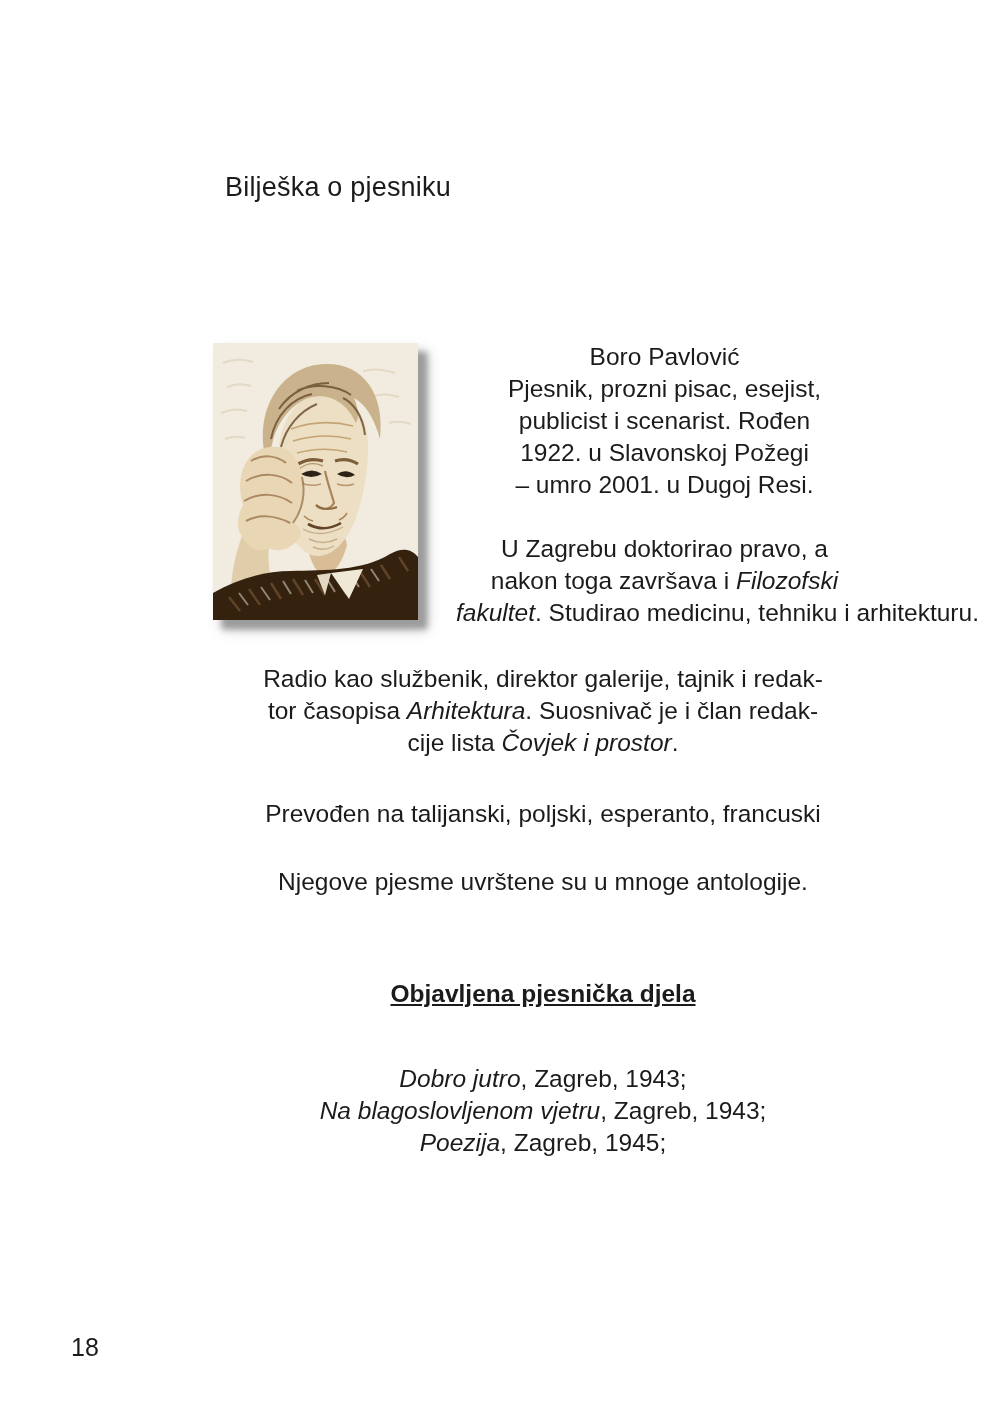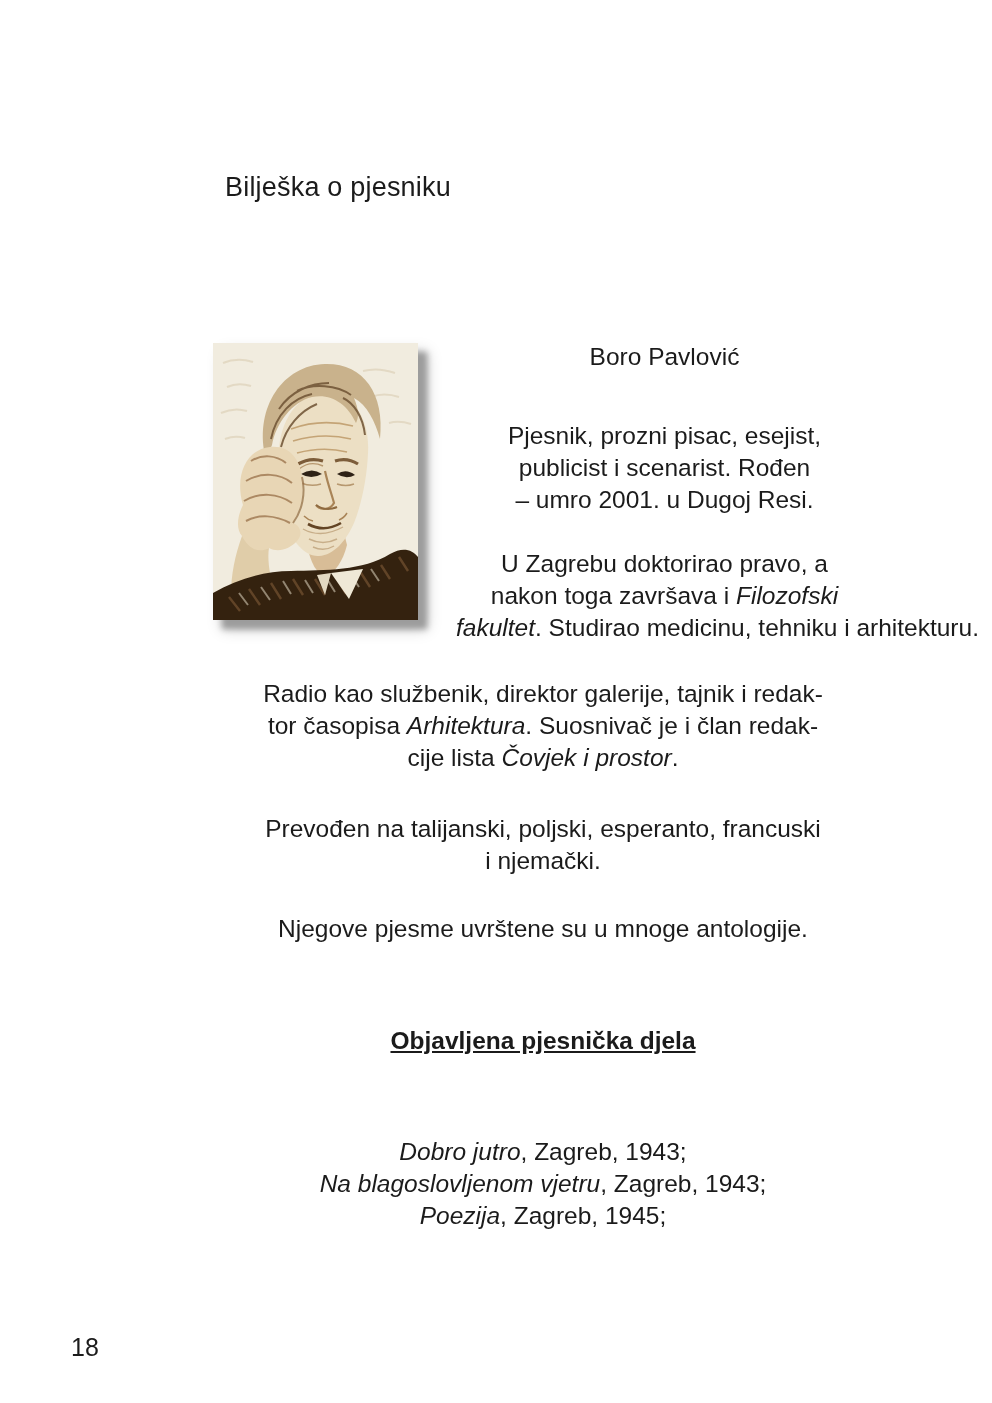--- a/index.html
+++ b/index.html
@@ -30,27 +30,27 @@
     background:#f1ecdf;
     box-shadow:9px 9px 6px #9c9c9c, 9px 9px 14px #c9c9c9;
     overflow:hidden;
   }
   .photo-frame svg { display:block; }
 
   .ln { margin:0; }
   .nw { white-space:nowrap; }
   .it { font-style:italic; }
 
-  .p-intro { margin-top:47px; }
+  .p-intro { }
   .p-edu   { margin-top:32px; }
   .p-work  { margin-top:34px; }
   .p-trans { margin-top:39px; }
   .p-anth  { margin-top:36px; }
   .works-heading { margin-top:80px; font-weight:bold;text-decoration:underline; }
-  .works-list    { margin-top:79px; }
+  .works-list    { margin-top:53px; }
 
   .page-number {
     position:absolute; left:46px; top:1332px;
     font-size:25px; line-height:30px;margin-left:25px;
   }
 </style>
 </head>
 <body>
 
 <div class="page">
@@ -122,38 +122,38 @@
         <path d="M118,230 L136,256 L150,226 Z" fill="#efe8d6"></path>
         <path d="M104,232 L112,252 L118,230 Z" fill="#e3d9c2"></path>
       </svg>
     </div>
 
     <div class="ln">Boro Pavlović</div>
 
     <div class="p-intro">
       <div class="ln">Pjesnik, prozni pisac, esejist,</div>
       <div class="ln">publicist i scenarist. Rođen</div>
+      <div class="ln">1922. u Slavonskoj Požegi</div>
       <div class="ln">– umro 2001. u Dugoj Resi.</div>
     </div>
 
     <div class="p-edu">
       <div class="ln">U Zagrebu doktorirao pravo, a</div>
       <div class="ln"><span>nakon toga završava i </span><span class="it">Filozofski</span></div>
       <div class="ln nw"><span class="it">fakultet</span><span>. Studirao medicinu, tehniku i arhitekturu.</span></div>
     </div>
 
     <div class="p-work">
       <div class="ln nw">Radio kao službenik, direktor galerije, tajnik i redak-</div>
       <div class="ln nw"><span>tor časopisa </span><span class="it">Arhitektura</span><span>. Suosnivač je i član redak-</span></div>
       <div class="ln nw"><span>cije lista </span><span class="it">Čovjek i prostor</span><span>.</span></div>
     </div>
 
     <div class="p-trans">
       <div class="ln nw">Prevođen na talijanski, poljski, esperanto, francuski</div>
-      <div class="ln nw">i njemački.</div>
     </div>
 
     <div class="p-anth">
       <div class="ln nw">Njegove pjesme uvrštene su u mnoge antologije.</div>
     </div>
 
     <div class="works-heading ln nw">Objavljena pjesnička djela</div>
 
     <div class="works-list">
       <div class="ln nw"><span class="it">Dobro jutro</span><span>, Zagreb, 1943;</span></div>

